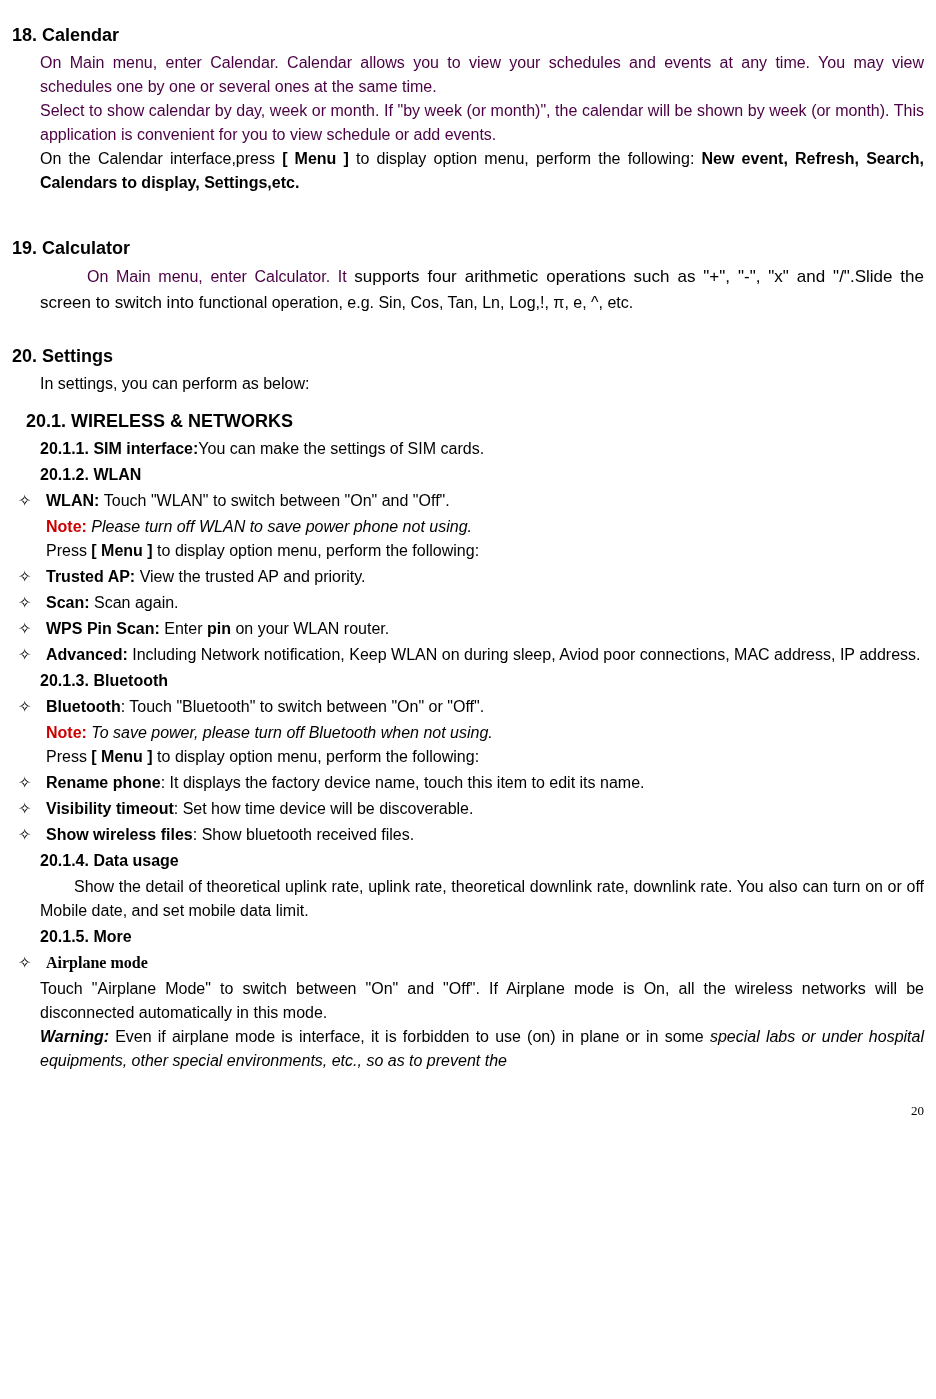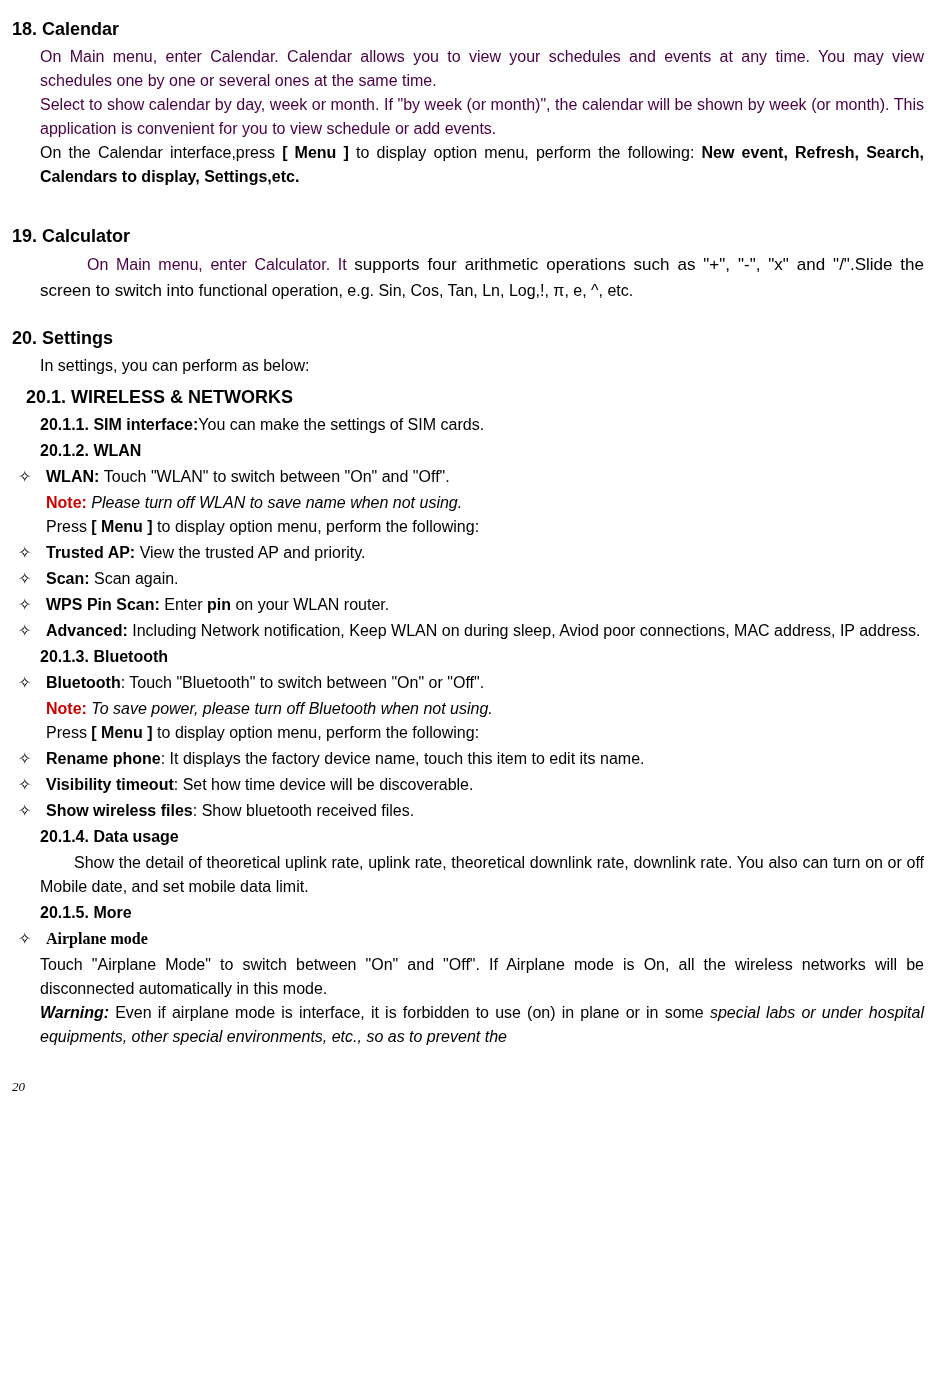--- a/index.html
+++ b/index.html
@@ -5,36 +5,36 @@
   body {
     font-family: Arial, Helvetica, sans-serif;
     font-size: 16px;
     line-height: 1.5;
     color: #000;
     margin: 0;
     padding: 10px 12px 40px 12px;
     width: 936px;
     box-sizing: border-box;
   }
-  .section-title { font-weight: bold; font-size: 18px; margin: 6px 0 2px 0; }
+  .section-title { font-weight: bold; font-size: 18px; margin: 12px 0 2px 0; }
   .title-num { display: inline; }
   .title-txt { display: inline; }
   .purple { color: #4a0044; margin-left: 47px; }
   .red { color: #c00; font-weight: bold; }
   .body-block { margin-left: 28px; }
   .justify { text-align: justify; }
   .diamond-list { margin: 2px 0; }
   .diamond-item { display: flex; margin: 2px 0; }
   .diamond { width: 28px; flex-shrink: 0; padding-left: 6px; }
   .diamond-body { flex: 1; text-align: justify; }
   .sub-indent { margin-left: 34px; text-align: justify; }
   .subsubheading { font-weight: bold; font-size: 16px; margin: 2px 0 2px 28px; }
   b { font-weight: bold; }
   i { font-style: italic; }
-  .page-num { text-align: left; font-size: 13px; margin-top: 28px; font-family: "Times New Roman", serif; font-style: italic; }
+  .page-num { text-align: right; font-size: 13px; margin-top: 28px; font-family: "Times New Roman", serif; }
   .serif { font-family: "Times New Roman", serif; }
 </style>
 </head>
 <body>
 
 <div class="section-title">
   <span class="title-num">18.</span>
   <span class="title-txt">Calendar</span>
 </div>
 <div class="body-block purple justify">On Main menu, enter Calendar. Calendar allows you to view your schedules and events at any time. You may view schedules one by one or several ones at the same time.</div>
@@ -69,21 +69,21 @@
 
 <div class="subsubheading">20.1.2.  WLAN</div>
 
 <div class="body-block diamond-list">
   <div class="diamond-item">
     <span class="diamond">✧</span>
     <span class="diamond-body"><b>WLAN: </b><span>Touch "WLAN" to switch between "On" and "Off".</span></span>
   </div>
 </div>
 <div class="body-block sub-indent">
-  <span class="red">Note:</span><i> Please turn off WLAN to save name when not using.</i>
+  <span class="red">Note:</span><i> Please turn off WLAN to save power phone not using.</i>
 </div>
 <div class="body-block sub-indent">
   <span>Press </span><b>[ Menu ]</b><span> to display option menu, perform the following:</span>
 </div>
 
 <div class="body-block diamond-list">
   <div class="diamond-item">
     <span class="diamond">✧</span>
     <span class="diamond-body"><b>Trusted AP: </b><span>View the trusted AP and priority.</span></span>
   </div>

